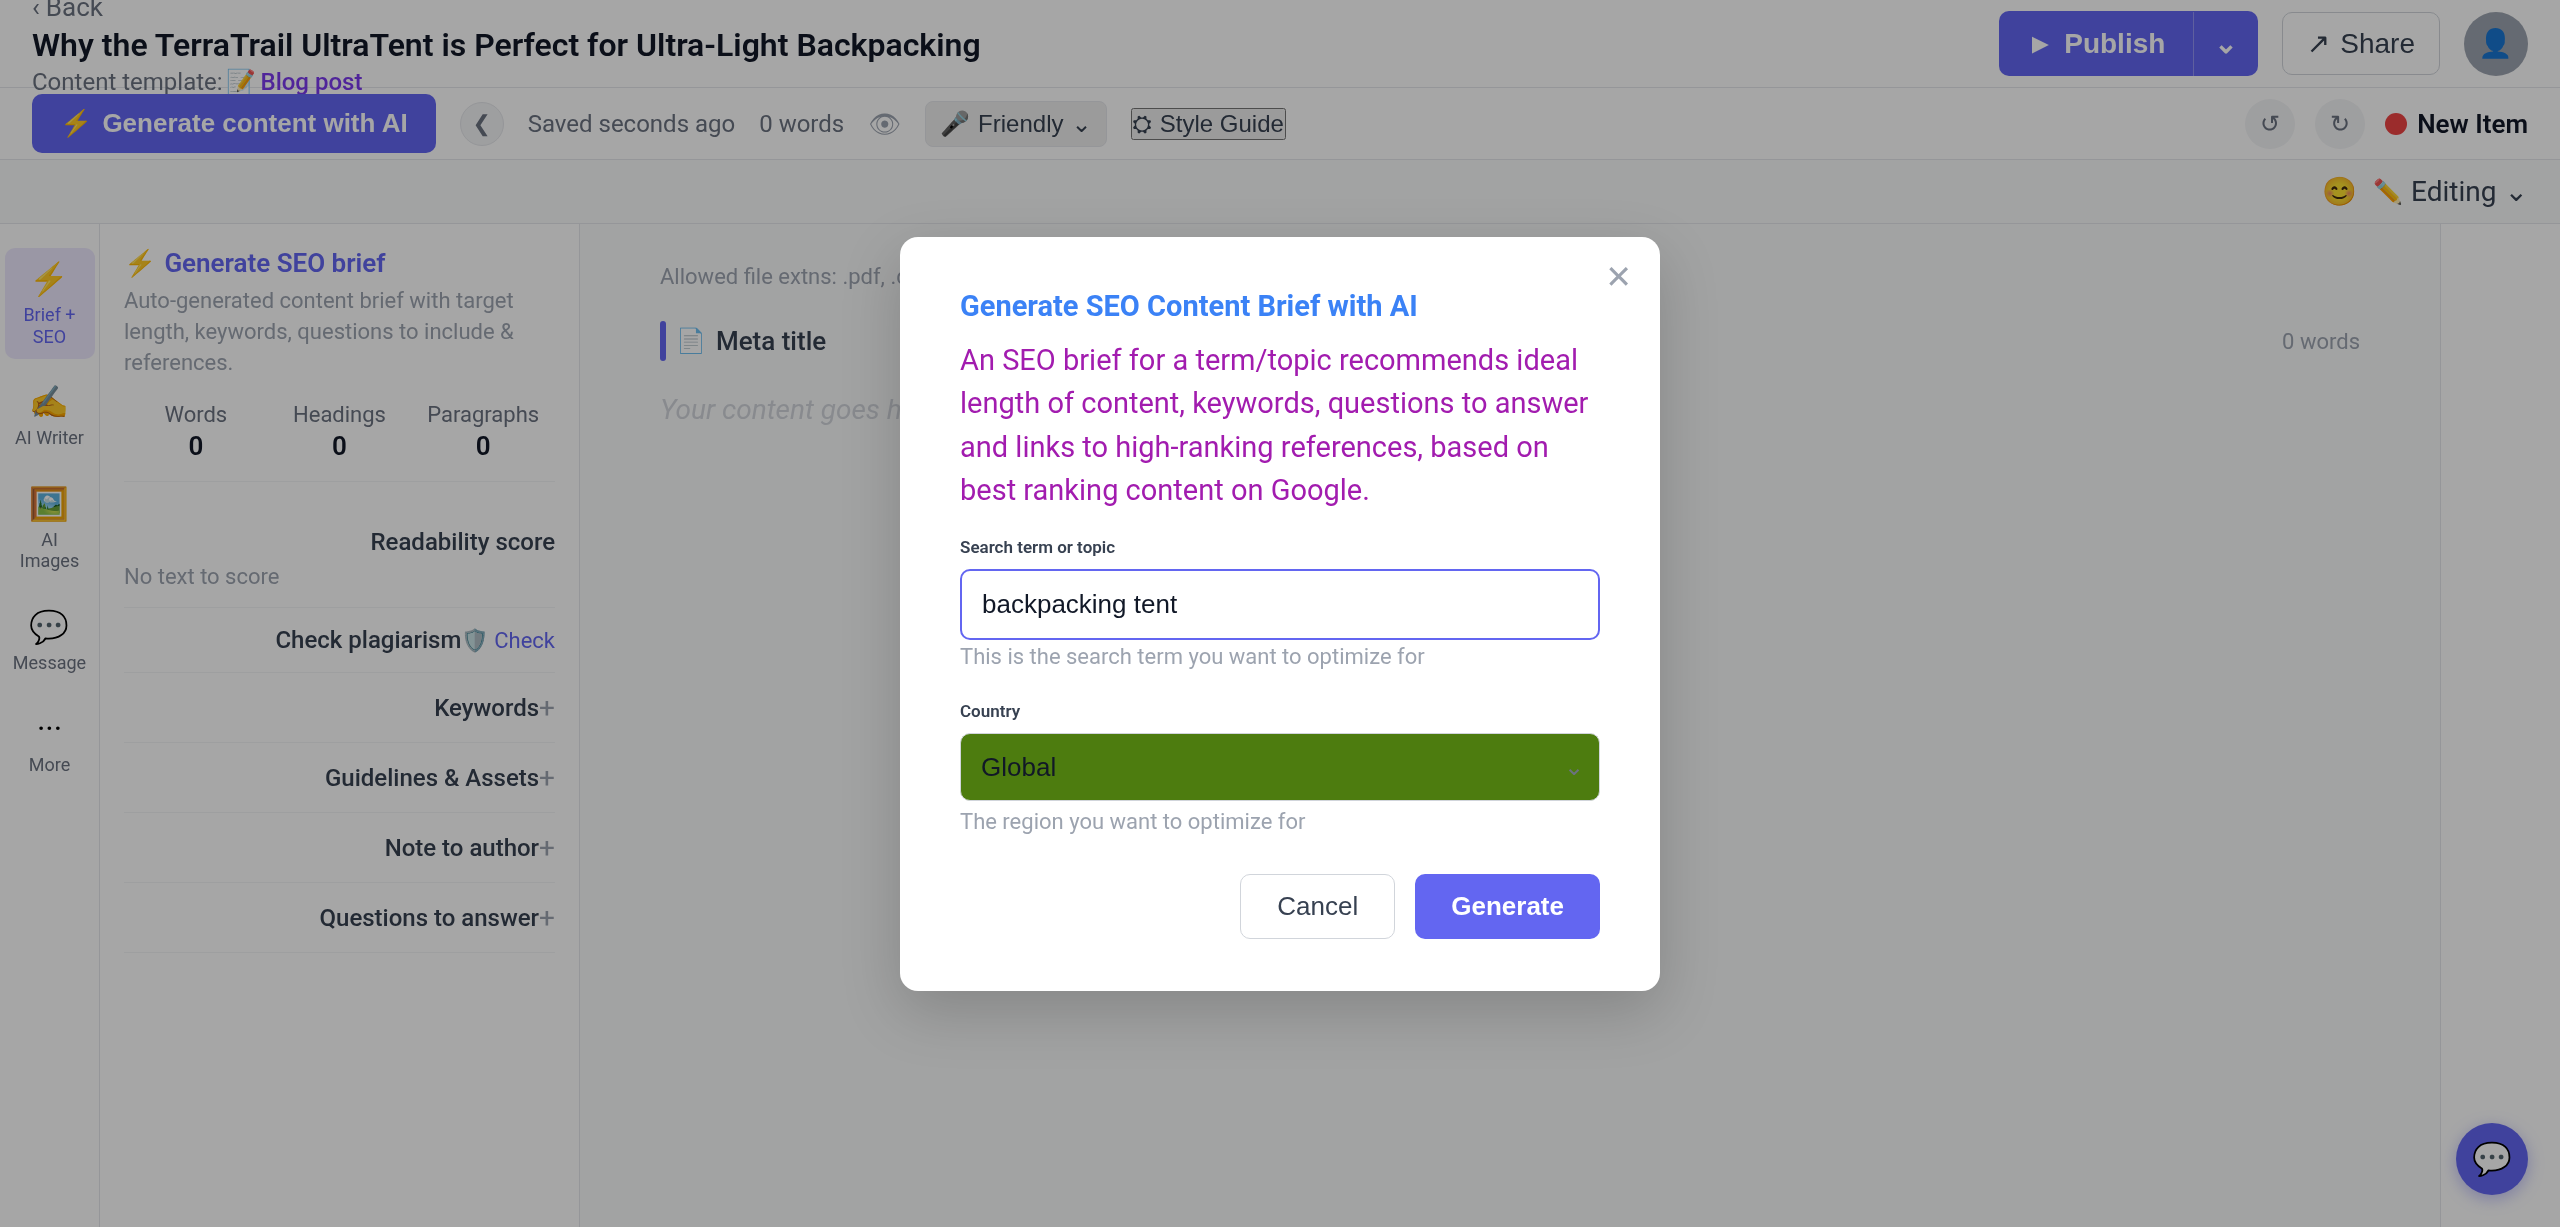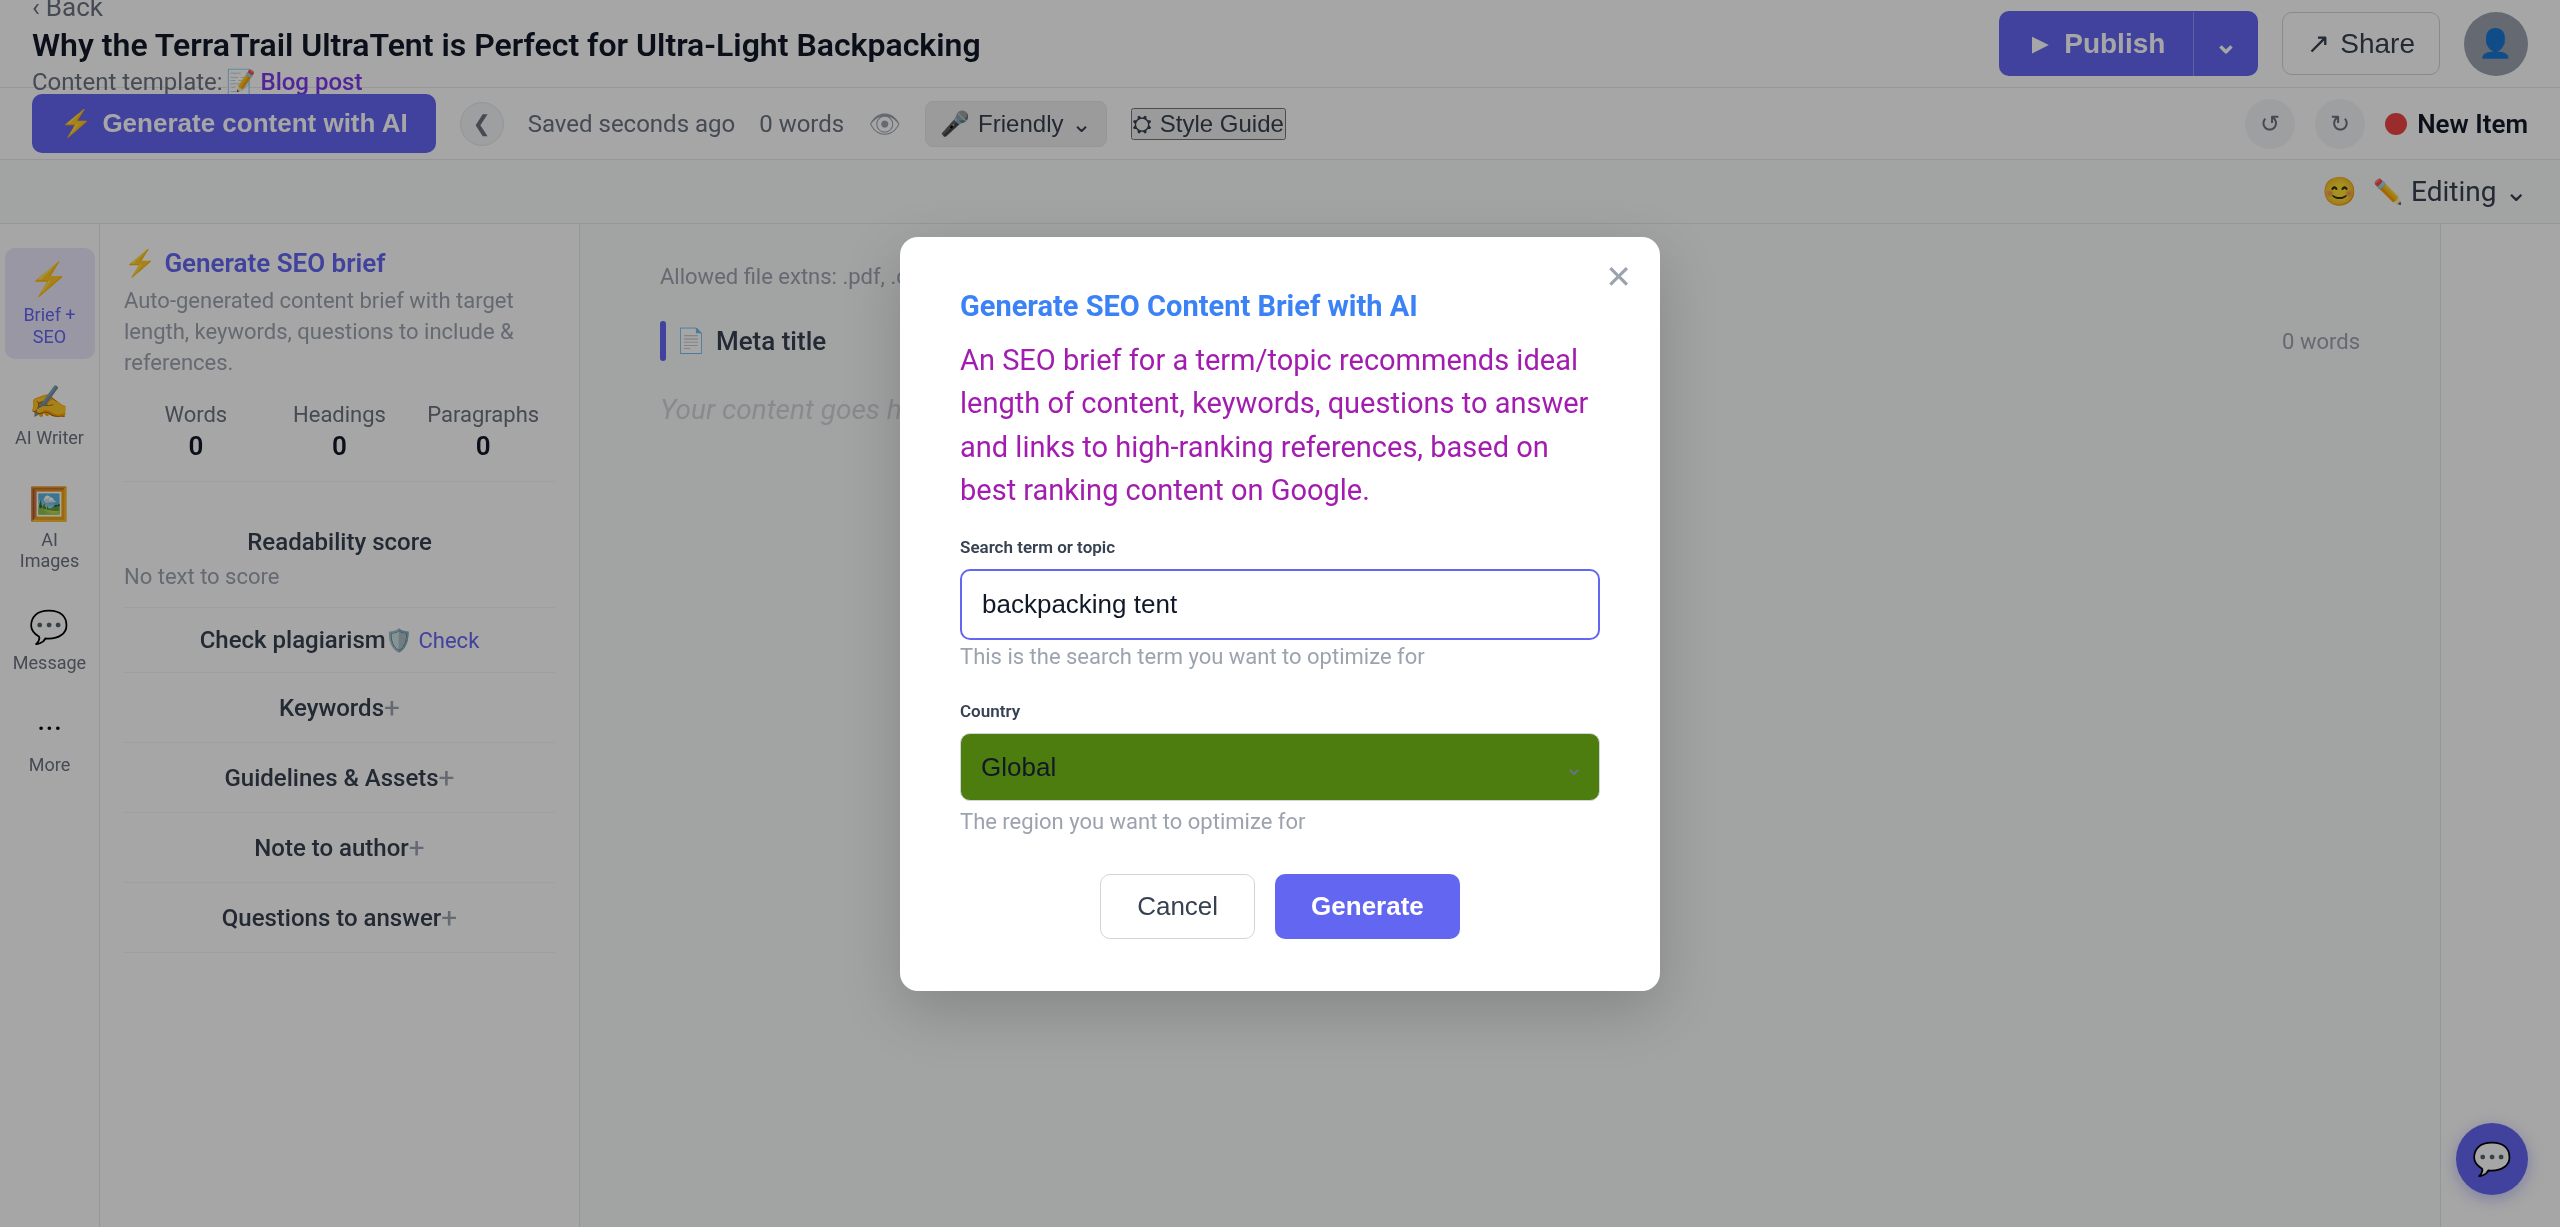--- a/index.html
+++ b/index.html
@@ -321,21 +321,21 @@
       color: #111827;
       font-weight: 600;
     }
     .panel-section {
       border-bottom: 1px solid #f3f4f6;
       padding: 18px 0;
     }
     .panel-section-header {
       display: flex;
       align-items: center;
-      justify-content: center;
+      justify-content: flex-end;
       cursor: pointer;
     }
     .panel-section-title {
       font-size: 24px;
       color: #374151;
       font-weight: 500;
     }
     .panel-section-action {
       font-size: 22px;
       color: #6366f1;
@@ -484,21 +484,21 @@
       position: absolute;
       right: 16px;
       top: 50%;
       transform: translateY(-50%);
       font-size: 24px;
       color: #6b7280;
       pointer-events: none;
     }
     .modal-actions {
       display: flex;
-      justify-content: center;
+      justify-content: flex-end;
       gap: 20px;
       margin-top: 40px;
     }
     .cancel-btn {
       padding: 16px 36px;
       border: 1.5px solid #d1d5db;
       border-radius: 10px;
       font-size: 26px;
       color: #374151;
       background: #fff;

